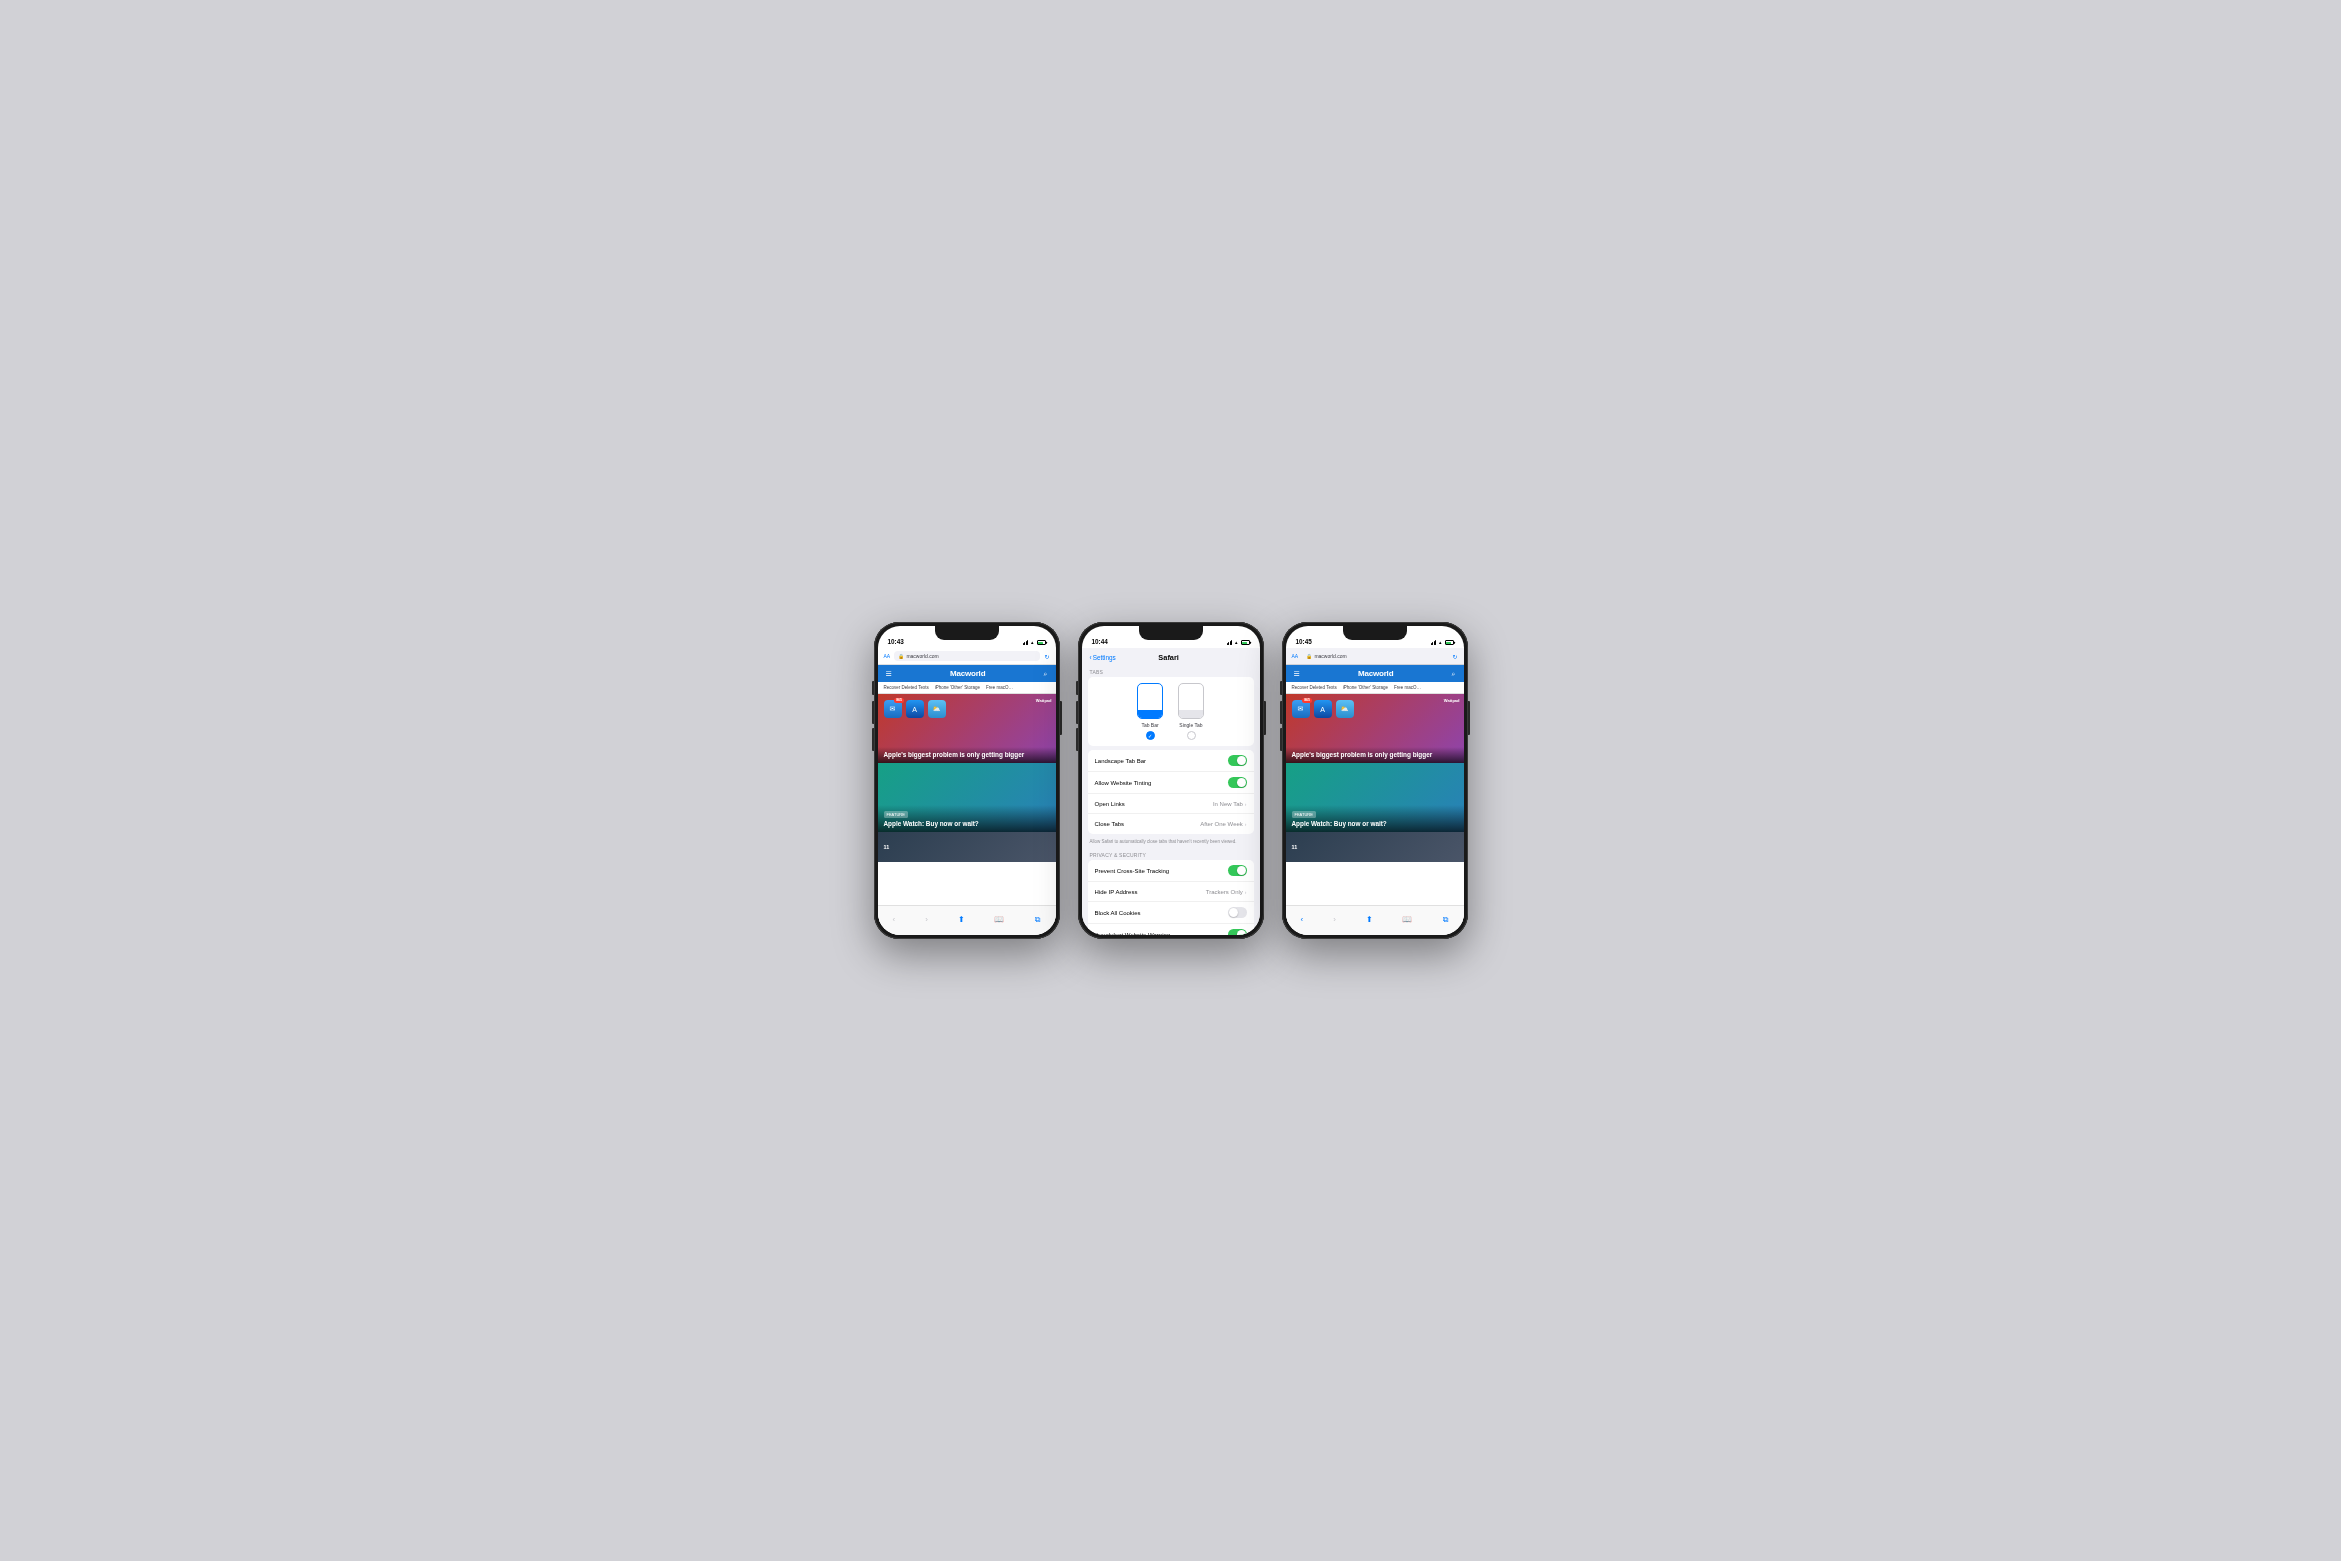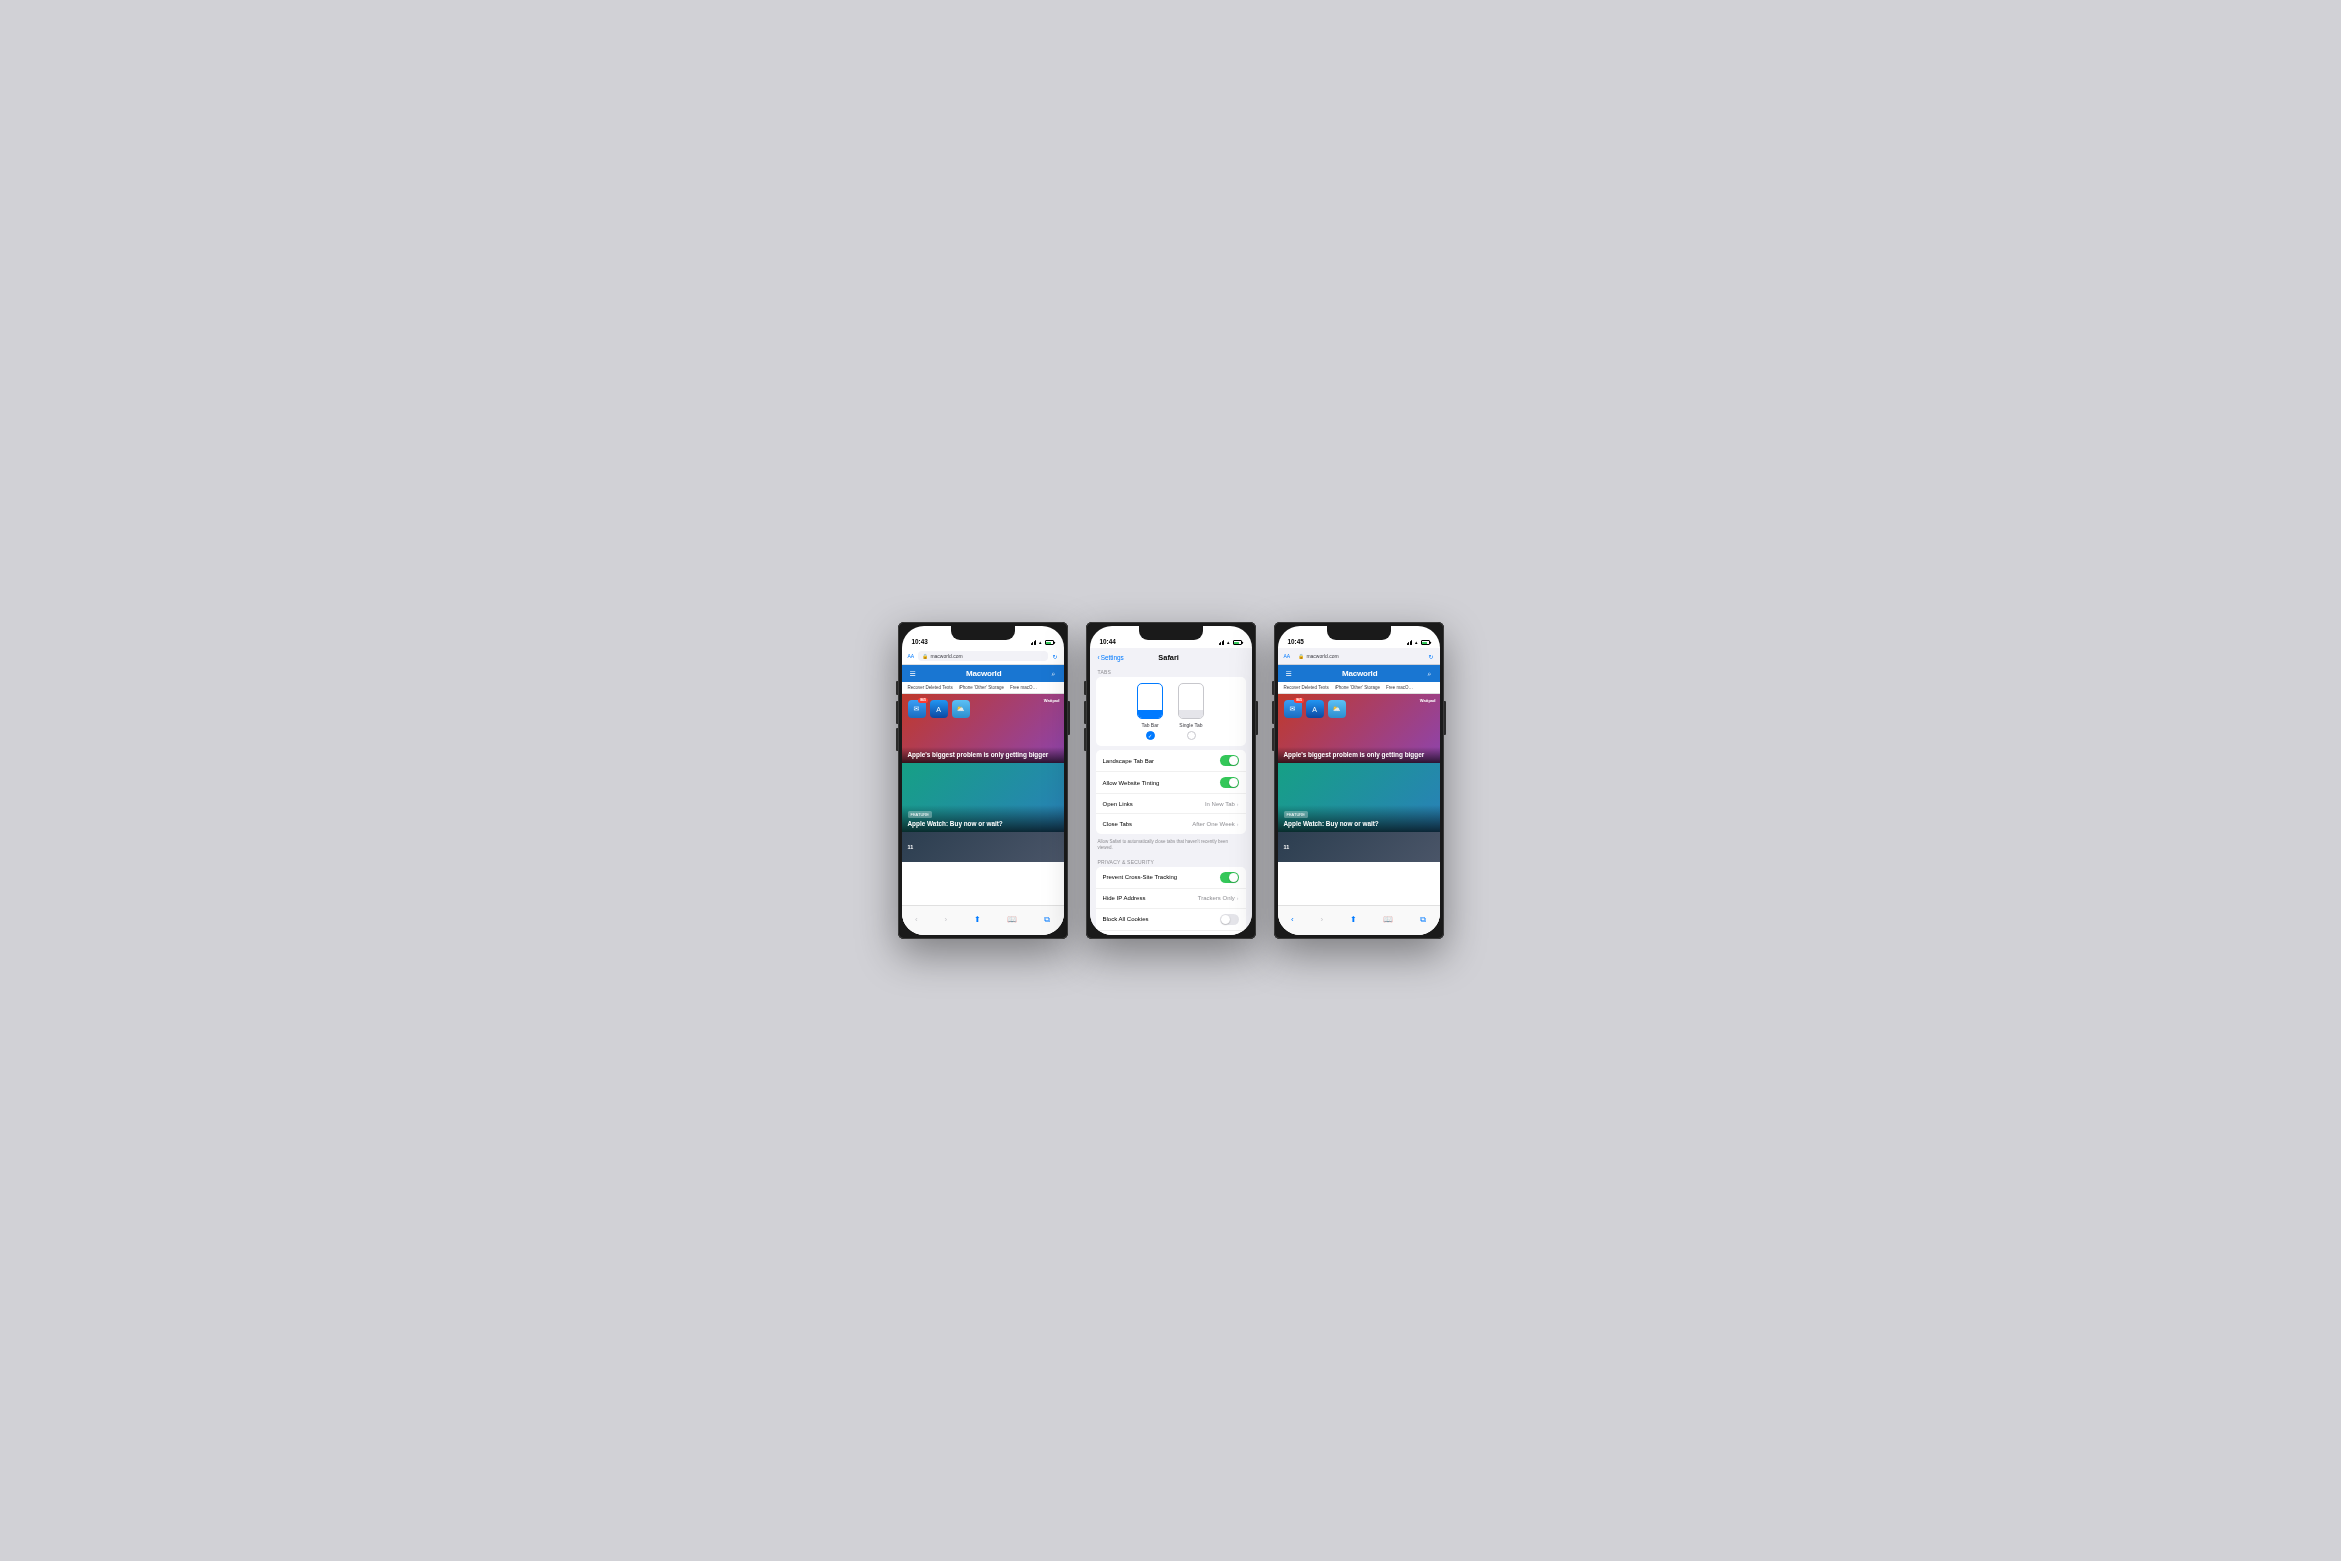--- a/index.html
+++ b/index.html
@@ -14,24 +14,24 @@
     }
     .phones-container {
       display: flex;
       gap: 18px;
       align-items: center;
       justify-content: center;
     }
 
     
     .phone {
-      width: 170px;
+      width: 186px;
       height: 317px;
       background: #1a1a1a;
-      border-radius: 6px;
+      border-radius: 25px;
       position: relative;
       box-shadow: 0 15px 40px rgba(0,0,0,0.4), inset 0 0 0 1px #3a3a3a, inset 0 0 0 2px #1a1a1a;
       flex-shrink: 0;
     }
     .phone-inner {
       position: absolute;
       top: 4px; left: 4px; right: 4px; bottom: 4px;
       background: #fff;
       border-radius: 22px;
       overflow: hidden;

